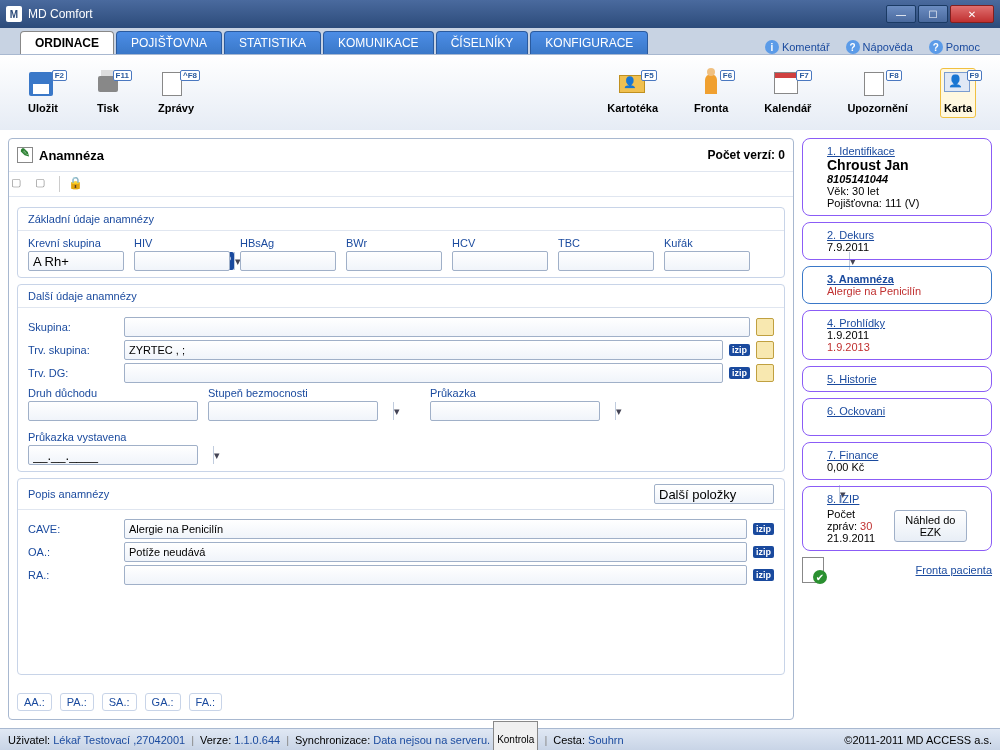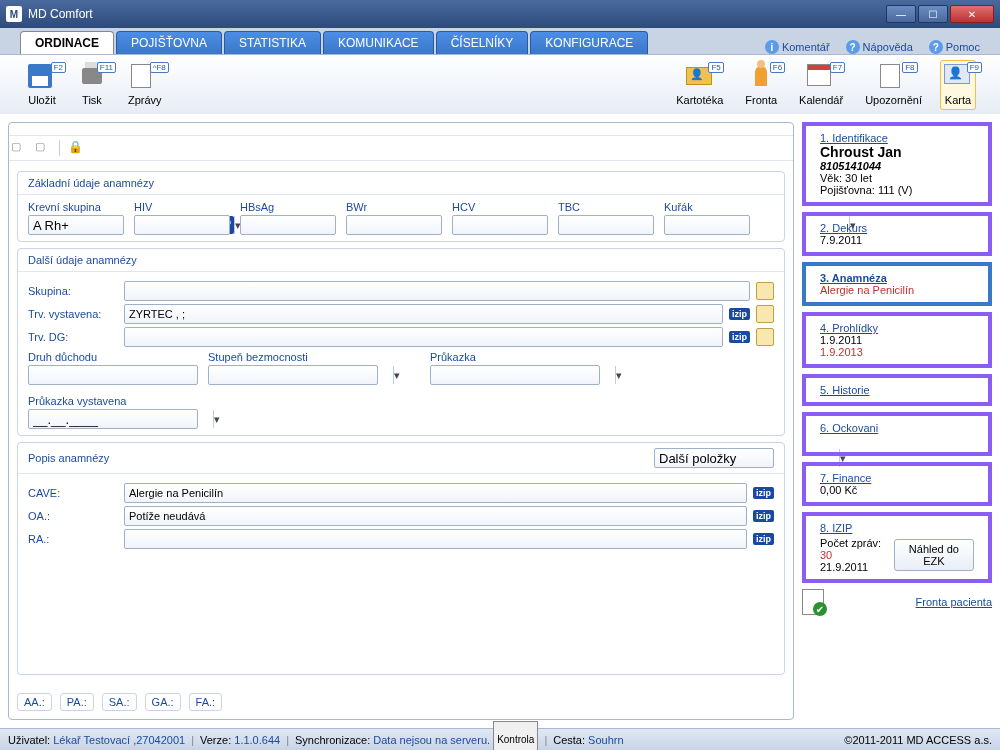--- a/index.html
+++ b/index.html
@@ -16,21 +16,21 @@
 
 
 .menubar { height: 26px; display:flex; align-items:flex-end; padding: 0 20px; gap:2px; background:#c8d3e3; }
 .menutab { padding: 4px 14px; font-size: 12px; background: linear-gradient(#4c8de6,#3a78c8); color:#fff; border-radius: 4px 4px 0 0; cursor:pointer; border:1px solid #2a5a9e; border-bottom:none;}
 .menutab.active { background:#fff; color:#000; font-weight:bold; border-color:#888;}
 .menubar .spacer { flex:1; }
 .menulink { display:flex;align-items:center;gap:3px;color:#1a4a9e;font-size:11px;margin-left:14px;cursor:pointer;}
 .helpicon { width:14px;height:14px;border-radius:50%;background:#5b9be8;color:#fff;display:flex;align-items:center;justify-content:center;font-weight:bold;font-size:10px;}
 
 
-.toolbar { height: 60px; background: linear-gradient(#fff,#e6ecf5); border-top:1px solid #a8b8d0; display:flex; align-items:center; padding: 0 24px; gap: 14px; }
+.toolbar { height: 76px; background: linear-gradient(#fff,#e6ecf5); border-top:1px solid #a8b8d0; display:flex; align-items:center; padding: 0 24px; gap: 28px; font-weight: bold; }
 .toolbtn { display:flex; flex-direction:column; align-items:center; gap:2px; cursor:pointer; padding:3px; border:1px solid transparent; border-radius:3px;}
 .toolbtn.active { border-color:#f0c040; background:#fff8e0;}
 .toolbtn .ticon { width:28px;height:28px;position:relative;}
 .toolbtn .tlabel { font-size:11px; }
 .toolbtn .fkey { position:absolute;top:-2px;right:-10px;border:1px solid #4a78c0;color:#2a5a9e;font-size:8px;padding:0 2px;background:#fff;border-radius:2px;}
 .toolspacer { flex:1; }
 .ico-save{width:24px;height:24px;background:#3a78c8;border-radius:2px;position:relative;}
 .ico-save::after{content:"";position:absolute;bottom:2px;left:4px;width:16px;height:10px;background:#fff;}
 .ico-print{width:20px;height:16px;background:#888;border-radius:2px;margin:4px auto;position:relative;}
 .ico-print::before{content:"";position:absolute;top:-6px;left:3px;width:14px;height:6px;background:#ddd;}
@@ -69,21 +69,21 @@
 
 .labeledrow { display:flex; align-items:center; gap:6px; margin:3px 0;}
 .labeledrow .rlabel { width:90px; color:#1a4a9e; }
 .txtfield { flex:1; height:20px; border:1px solid #a0b0c8; border-radius:2px; padding:0 4px; font-size:11px; background:linear-gradient(#fff,#f0f4fa);}
 .iconbtn{width:18px;height:18px;border:1px solid #c0a040;background:#f8e8b0;border-radius:2px;cursor:pointer;}
 
 .bottomlinks { display:flex; gap:8px; }
 .bottomlinks a { color:#1a4a9e; border:1px solid #c8d4e8; padding:2px 6px; border-radius:3px; text-decoration:none;}
 
 
-.rpanel { border:4px solid #8b5cf6; border-radius:0; padding:6px 14px;}
+.rpanel { border:1px solid #8b5cf6; border-radius:8px; padding:6px 24px;}
 .rpanel.active { border-color:#3a78c8; }
 .rlink { color:#1a4a9e; text-decoration:underline; font-size:11px; cursor:pointer;}
 .bigname { font-weight:bold; font-size:14px;}
 .redtext{color:#c03030;}
 .ezk-btn{border:1px solid #a0b0c8;padding:3px 6px;border-radius:3px;background:linear-gradient(#fff,#e8eef6);cursor:pointer;font-size:11px;}
 .patient-card-link{text-align:right;display:flex;align-items:center;justify-content:space-between;gap:6px;}
 .doc-check-icon{width:22px;height:26px;background:#fff;border:1px solid #888;position:relative;}
 .doc-check-icon::after{content:"✔";position:absolute;bottom:-2px;right:-4px;width:14px;height:14px;background:#2a9030;color:#fff;border-radius:50%;font-size:10px;display:flex;align-items:center;justify-content:center;}
 
 
@@ -191,20 +191,26 @@
           <div class="ico-patient"></div>
           <span class="fkey">F9</span>
         </div>
         <span class="tlabel">Karta</span>
       </div>
   </div>
 
   <div class="content">
     <div class="leftcol">
       <div class="panel" style="flex:1;display:flex;flex-direction:column;">
+        <div class="panel-hdr">
+          <div class="edit-icon"></div>
+          <span>Anamnéza</span>
+          <span class="spacer"></span>
+          <span class="vcount"><span>Počet verzí:</span> <span>0</span></span>
+        </div>
         <div class="toolbar-mini">
           <div class="mini-ico">▢</div>
           <div class="mini-ico">▢</div>
           <div style="border-left:1px solid #ccc;"></div>
           <span class="lock-icon">🔒</span>
         </div>
 
         <div class="section">
           <div class="section-title">Základní údaje anamnézy</div>
           <div class="section-body fieldrow">
@@ -263,21 +269,21 @@
 
         <div class="section">
           <div class="section-title">Další údaje anamnézy</div>
           <div class="section-body">
             <div class="labeledrow">
                 <span class="rlabel">Skupina:</span>
                 <input class="txtfield" style="">
                 <div class="iconbtn"></div>
               </div>
             <div class="labeledrow">
-                <span class="rlabel">Trv. vystavena:</span>
+                <span class="rlabel">Trv. skupina:</span>
                 <input class="txtfield" value="ZYRTEC , ;" style="">
                 <span class="izip-badge">izip</span>
                 <div class="iconbtn"></div>
               </div>
             <div class="labeledrow">
                 <span class="rlabel">Trv. DG:</span>
                 <input class="txtfield" style="">
                 <span class="izip-badge">izip</span>
                 <div class="iconbtn"></div>
               </div>

